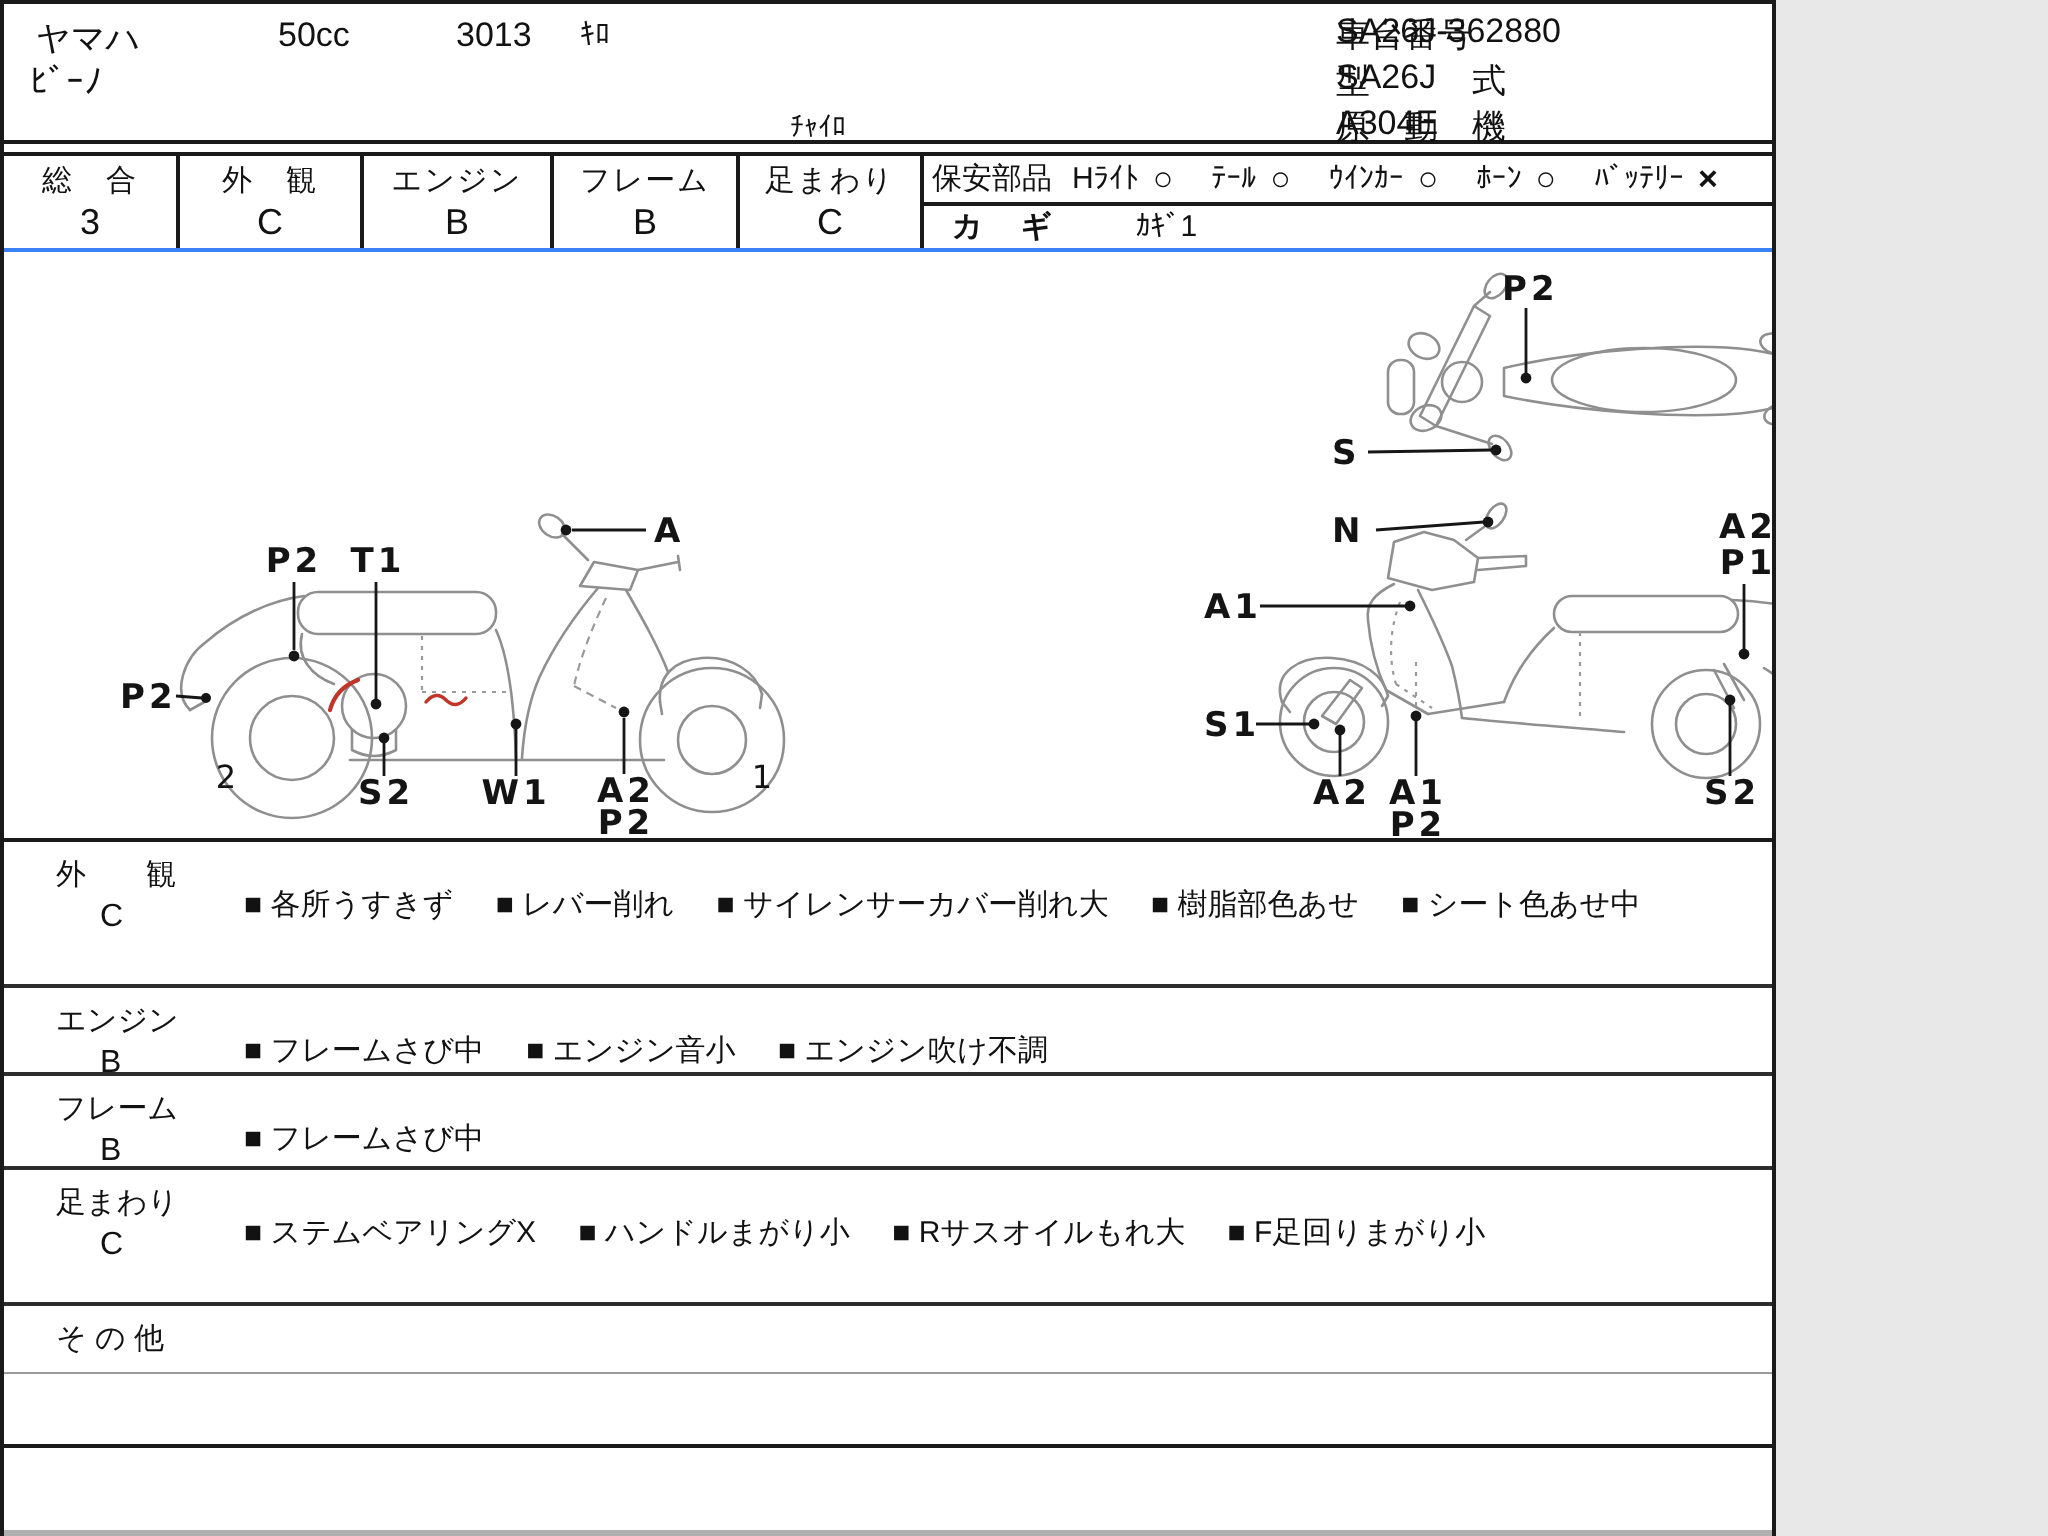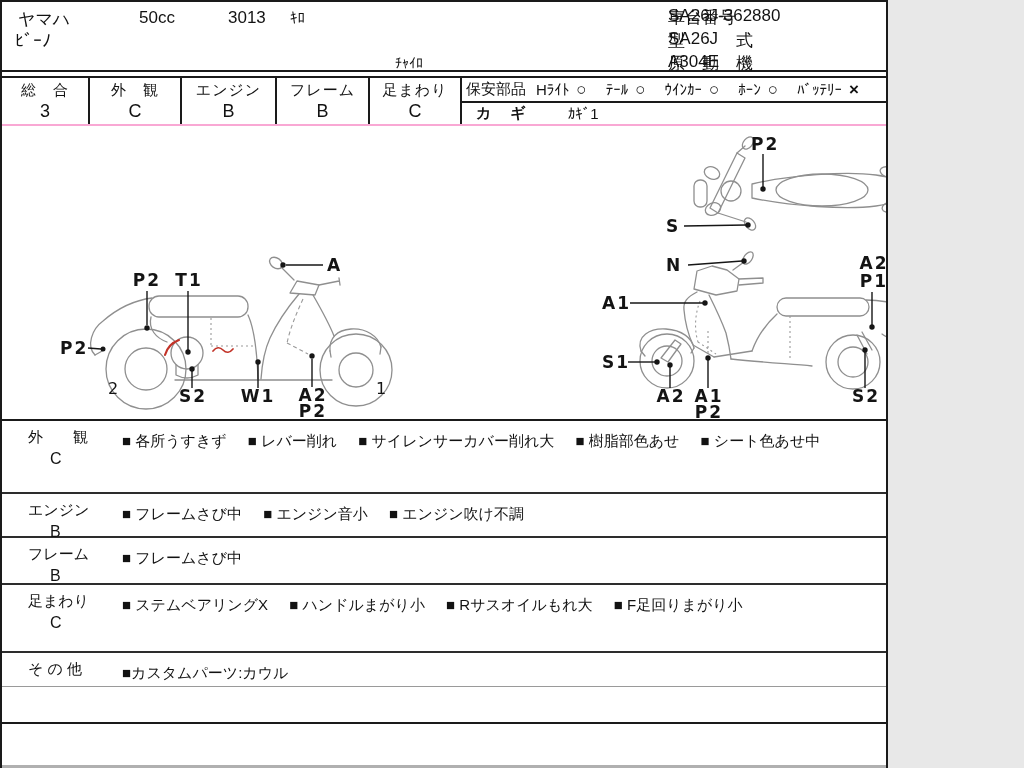--- a/index.html
+++ b/index.html
@@ -15,21 +15,21 @@
   .h-cc{left:137px;top:6px;font-size:17px;}
   .h-km{left:226px;top:6px;font-size:17px;}
   .h-km-unit{left:288px;top:7px;font-size:15px;}
   .h-color{left:393px;top:5px;font-size:14px;margin-top:48px;}
   .h-model{left:13px;top:29px;font-size:18px;}
   .rh-row{position:absolute;left:666px;white-space:nowrap;font-size:17px;}
   .rh-r1{top:4px;} .rh-r2{top:27px;} .rh-r3{top:50px;}
   .rh-label{display:inline-block;min-width:98px;}
   
   .band{display:flex;height:50px;box-sizing:border-box;margin-top:4px;
-        border-top:2px solid #1a1a1a;border-bottom:2px solid #f9a8d4;}
+        border-top:2px solid #1a1a1a;border-bottom:2px solid #3b82f6;}
   .cell{border-right:2px solid #1a1a1a;display:flex;flex-direction:column;align-items:center;
         justify-content:space-between;padding:3px 0 2px;box-sizing:border-box;}
   .c1{width:88px;} .c2{width:92px;} .c3{width:95px;} .c4{width:93px;} .c5{width:92px;}
   .rlabel{font-size:15px;letter-spacing:1px;}
   .rvalue{font-size:18px;}
   .safety{flex:1;display:flex;flex-direction:column;min-width:0;}
   .saf-row1{height:25px;border-bottom:2px solid #1a1a1a;display:flex;align-items:center;
             font-size:15px;box-sizing:border-box;}
   .saf-label{margin-left:4px;margin-right:10px;}
   .saf-item{display:flex;align-items:center;margin-right:19px;}
@@ -50,21 +50,21 @@
   .anch{fill:#161616;}
   
   .sections{border-top:2px solid #1a1a1a;}
   .sec-row{display:flex;border-bottom:2px solid #2d2d2d;box-sizing:content-box;}
   .sec-row.light{border-bottom:1px solid #9a9a9a;}
   .sec-row.dark{border-bottom:2px solid #1a1a1a;}
   .sec-row.noline{border-bottom:none;}
   .sec-label{width:120px;flex:none;padding-left:26px;padding-top:7px;box-sizing:border-box;}
   .sec-name{font-size:15px;white-space:nowrap;}
   .sec-grade{font-size:16px;padding-left:22px;margin-top:3px;}
-  .sec-items{flex:1;padding-top:11px;font-size:15px;white-space:nowrap;}
+  .sec-items{flex:1;padding-top:22px;font-size:15px;white-space:nowrap;}
   .item{margin-right:17px;}
   .strip{height:5px;background:#b0b0b0;}
 </style>
 </head>
 <body>
 
 <div id="page">
 
   <div class="head">
     <span class="h-maker">ヤマハ</span>
@@ -321,23 +321,20 @@
         <span class="item">■  ハンドルまがり小</span>
         <span class="item">■  Rサスオイルもれ大</span>
         <span class="item">■  F足回りまがり小</span>
       </div>
     </div>
 
     <div class="sec-row light" style="height:33px">
       <div class="sec-label">
         <div class="sec-name">そ の 他</div>
       </div>
-      <div class="sec-items">
-        <span class="item">■カスタムパーツ:カウル</span>
-      </div>
     </div>
 
     <div class="sec-row dark" style="height:35px"></div>
     <div class="sec-row noline" style="height:41px"></div>
   </div>
 
   <div class="strip"></div>
 </div>
 
 </body></html>

